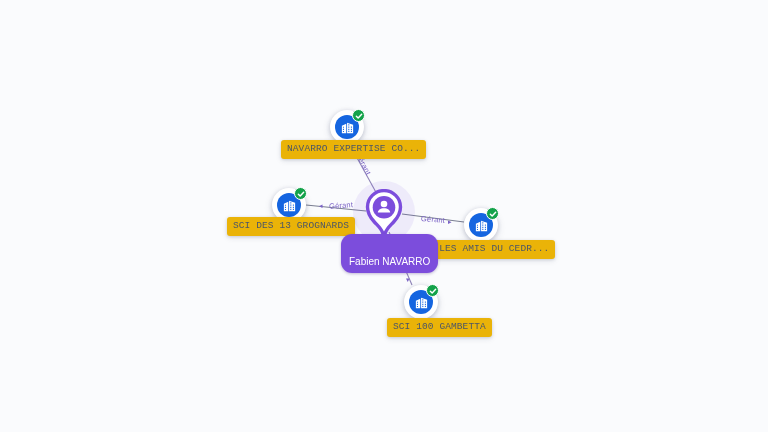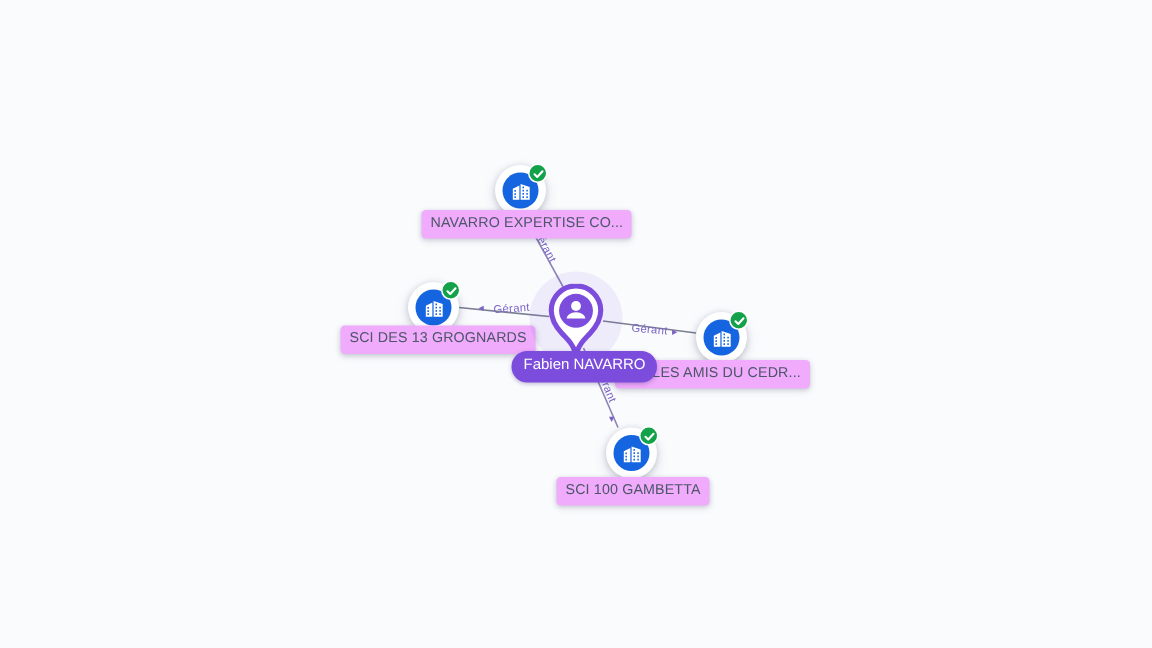--- a/index.html
+++ b/index.html
@@ -80,37 +80,38 @@
     left: 12px;
     top: 8px;
     width: 38px;
     height: 47px;
   }
   #person-pin svg { display: block; }
 
   
   .node-label {
     position: absolute;
-    background: #f0abfc;
+    background: #eab308;
     color: #4c5667;
     font-size: 9.5px;
     letter-spacing: .1px;
     line-height: 1;
     padding: 4px 6px 5px 6px;
     border-radius: 3px;
     box-shadow: 0 1px 3px rgba(30,40,80,.17), 0 2px 6px rgba(30,40,80,.09);
     white-space: nowrap;
+    font-family: Liberation Mono, monospace;
   }
   #label-person {
     position: absolute;
     background: #7c4ddc;
     color: #ffffff;
     font-size: 10px;
     line-height: 1;
-    padding: 5px 8px 6px 8px;
+    padding: 23px 8px 6px 8px;
     border-radius: 11px;
     white-space: nowrap;
     box-shadow: 0 1px 3px rgba(60,30,120,.30);
     z-index: 40;
   }
 
   
   .edge-label {
     position: absolute;
     color: #7b63c6;
@@ -203,21 +204,21 @@
         <path d="M3 21V9.2l7-3.4V21H3zm1.7-1.7h1.6v-1.9H4.7v1.9zm0-3.4h1.6v-1.9H4.7v1.9zm0-3.4h1.6v-1.9H4.7v1.9z"></path>
         <path d="M11.3 21V4.3l9.7 3.2V21h-9.7zm2-1.7h1.6v-2h-1.6v2zm0-3.5h1.6v-2h-1.6v2zm0-3.5h1.6v-2h-1.6v2zm0-3.5h1.6v-2h-1.6v2zm4.1 10.5h1.6v-2h-1.6v2zm0-3.5h1.6v-2h-1.6v2zm0-3.5h1.6v-2h-1.6v2z"></path>
       </svg>
     </div>
     <div class="verified-badge">
       <svg width="8" height="8" viewBox="0 0 24 24" fill="none" stroke="#ffffff" stroke-width="4.2" stroke-linecap="round" stroke-linejoin="round">
         <polyline points="4,12.5 9.5,18 20,6.5"></polyline>
       </svg>
     </div>
   </div>
-  <div class="node-label" style="left:371px; top:318px;text-align:center;">SCI 100 GAMBETTA</div>
+  <div class="node-label" style="left:387px; top:318px;text-align:center;">SCI 100 GAMBETTA</div>
 
   <div id="person-node" style="left:353px; top:181px;">
     <div id="person-pin">
       <svg width="38" height="47" viewBox="0 0 38 47">
         <path d="M19 1.6c-9.1 0-16.5 7.3-16.5 16.3 0 5.9 3.1 11 6.9 15.1 3.3 3.6 6.9 6.4 8.5 11.4.3.9 1.9.9 2.2 0 1.6-5 5.2-7.8 8.5-11.4 3.8-4.1 6.9-9.2 6.9-15.1C35.5 8.9 28.1 1.6 19 1.6z" fill="#ffffff" stroke="#7c4ddc" stroke-width="3.4"></path>
         <circle cx="19" cy="18.2" r="11.3" fill="#7c4ddc"></circle>
         <g fill="#ffffff">
           <circle cx="19" cy="15" r="3.3"></circle>
           <path d="M19 19.2c-3.7 0-6.2 2.2-6.2 4.2h12.4c0-2-2.5-4.2-6.2-4.2z"></path>
         </g>

